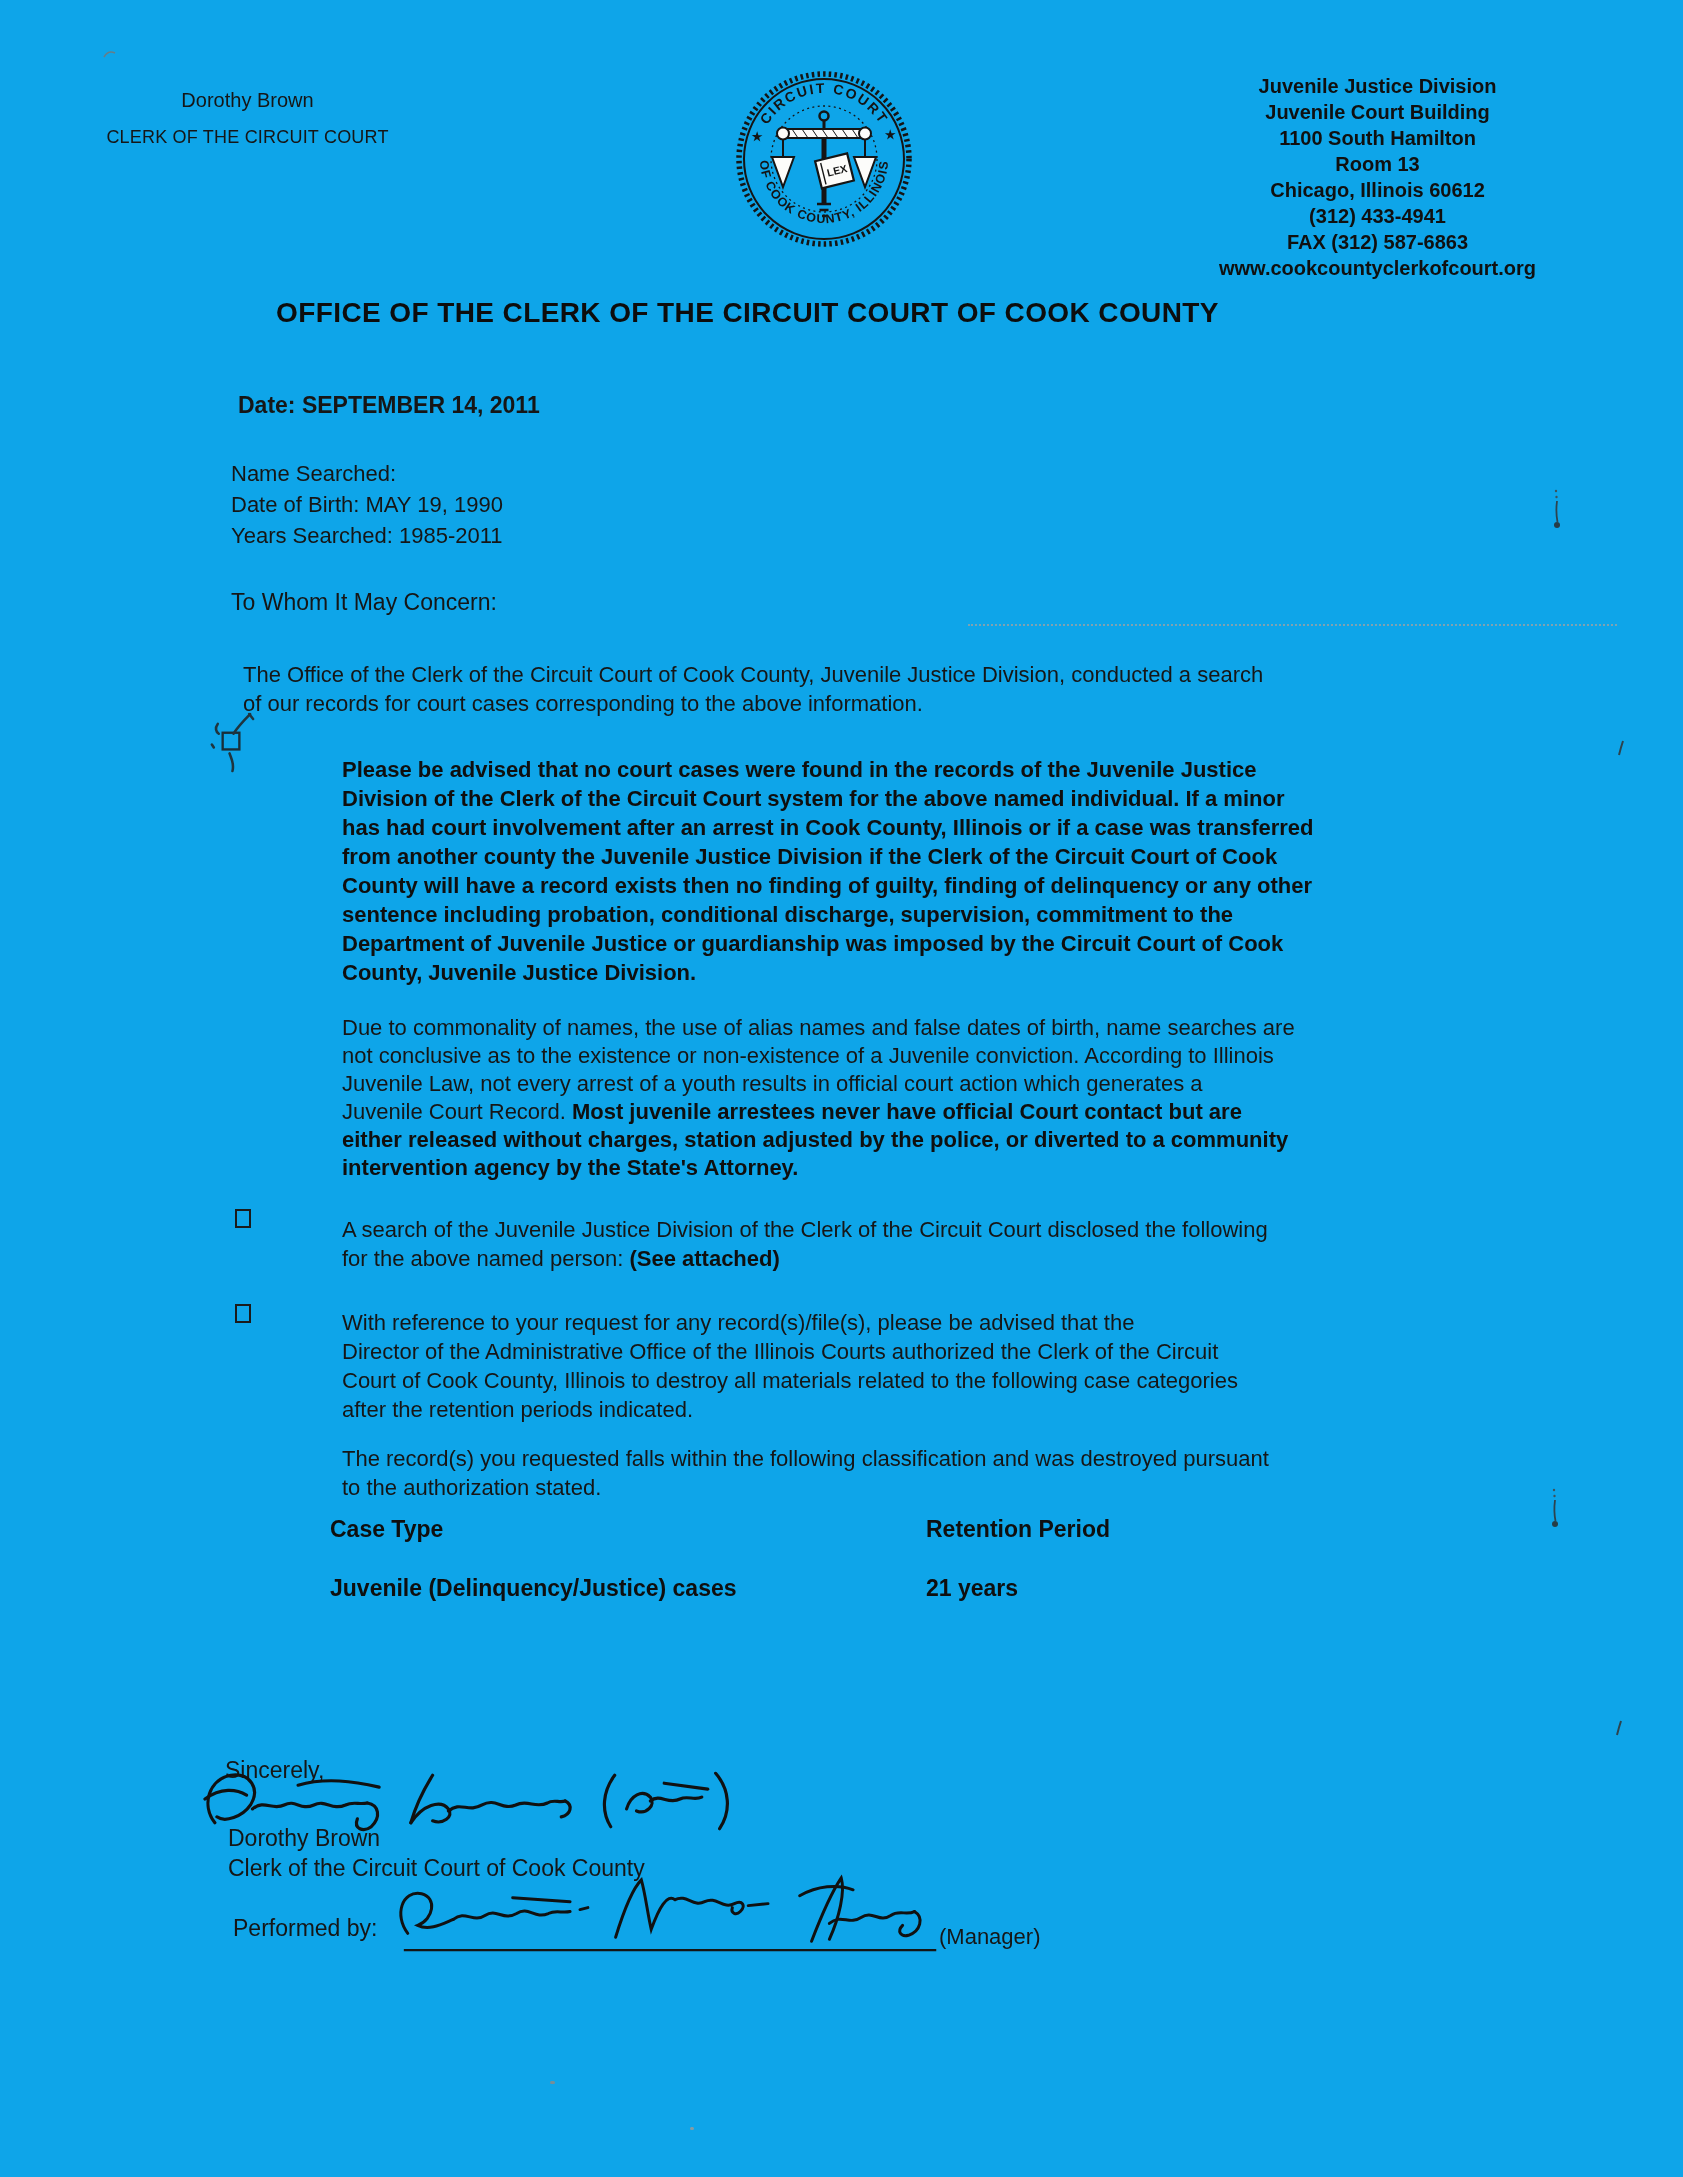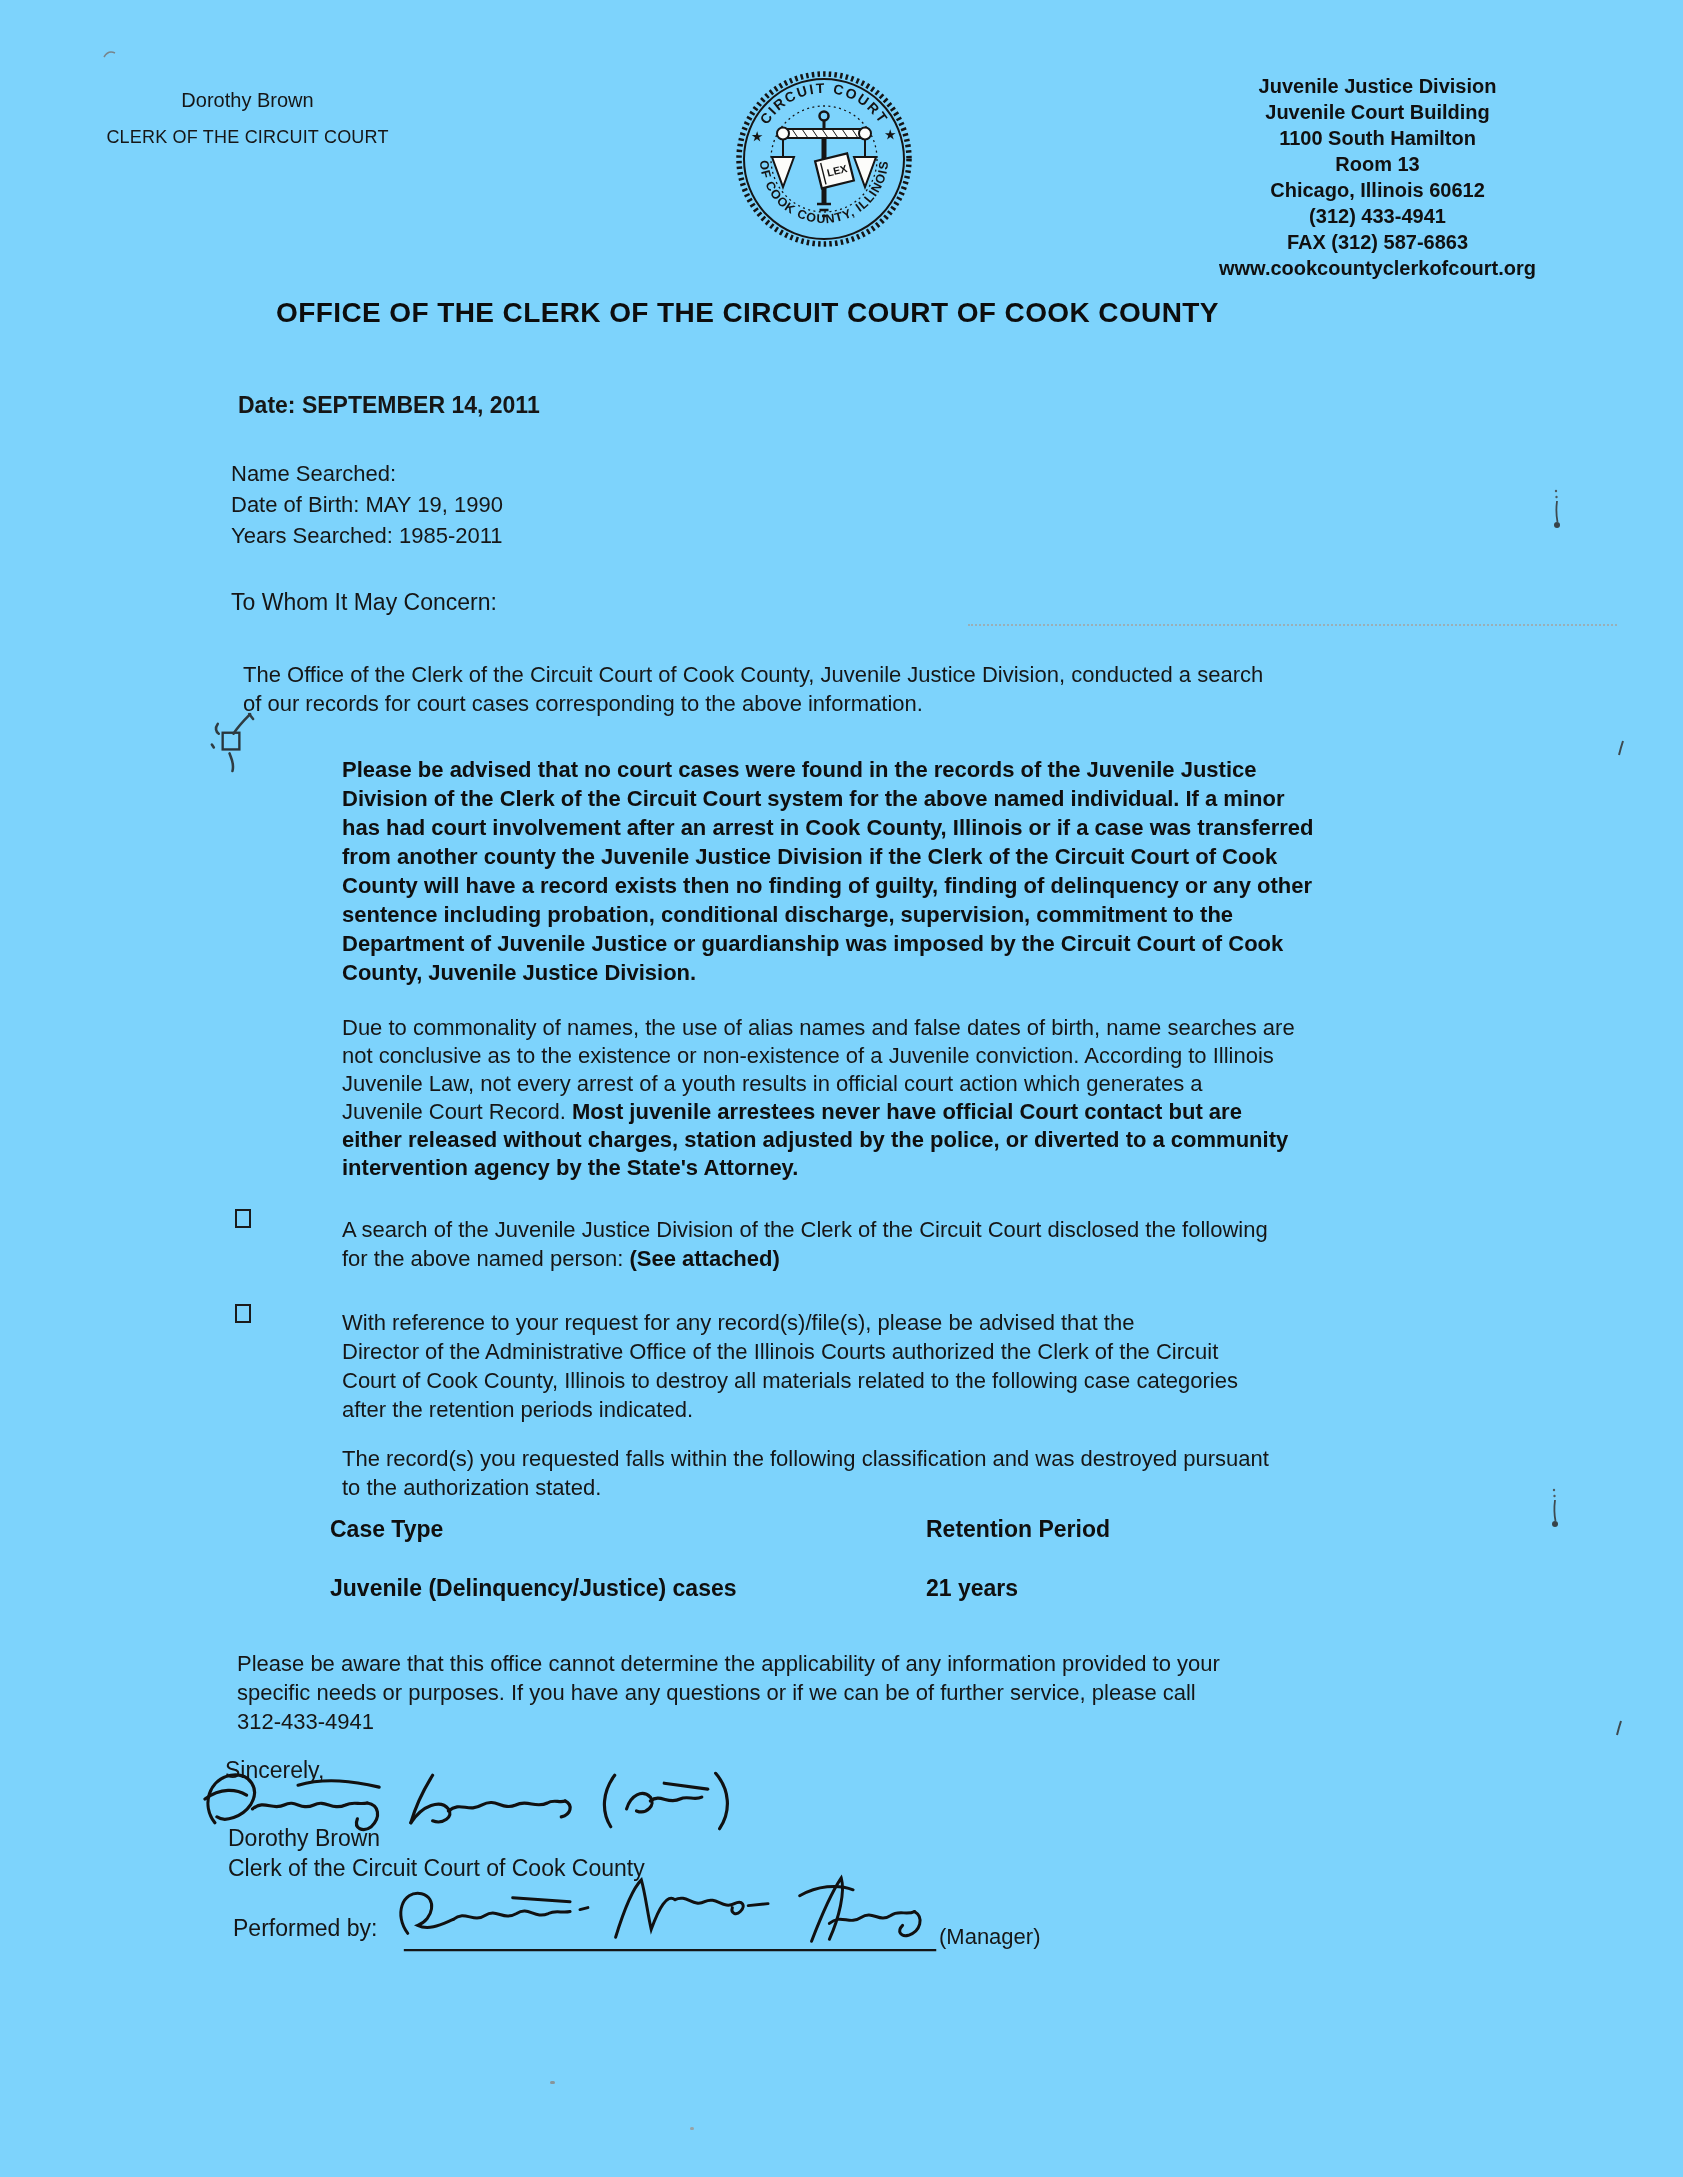--- a/index.html
+++ b/index.html
@@ -1,20 +1,20 @@
 <!DOCTYPE html>
 <html><head>
 <meta charset="utf-8">
 <style>
   html,body{margin:0;padding:0;background:#e8e8e6;}
   .page{
     position:relative;
     width:1683px;height:2177px;
     margin:0 auto;
-    background:#7dd3fc;
+    background:#0ea5e9;
     color:#161616;
     font-family:"Liberation Sans","DejaVu Sans",sans-serif;
     overflow:hidden;
   }
   .abs{position:absolute;}
   .center{text-align:center;}
   .b{font-weight:700;color:#0f0f0f;}
   .para{white-space:pre-line;margin:12px;font-size:22px;line-height:29px;}
   .hdr-left{left:99px;top:87px;width:297px;line-height:26px;}
   .hdr-name{font-size:20px;}
@@ -149,23 +149,20 @@
 after the retention periods indicated.</p>
 
   <p class="abs para bullet-text" style="top:1432px;">The record(s) you requested falls within the following classification and was destroyed pursuant
 to the authorization stated.</p>
 
   <div class="abs tbl-cell" style="left:330px;top:1516px;">Case Type</div>
   <div class="abs tbl-cell" style="left:926px;top:1516px;">Retention Period</div>
   <div class="abs tbl-cell" style="left:330px;top:1575px;">Juvenile (Delinquency/Justice) cases</div>
   <div class="abs tbl-cell" style="left:926px;top:1575px;">21 years</div>
 
-  <p class="abs para closing">Please be aware that this office cannot determine the applicability of any information provided to your
-specific needs or purposes.  If you have any questions or if we can be of further service, please call
-312-433-4941</p>
 
   <div class="abs sig-label" style="left:225px;top:1757px;">Sincerely,</div>
 
   <svg class="abs" style="left:203px;top:1764px;" width="574" height="77" viewBox="0 0 580 75">
     <g stroke="#111" stroke-width="3.2" fill="none" stroke-linecap="round">
       <path d="M 12 58 C -2 40, 6 14, 28 10 C 48 7, 58 24, 48 40 C 40 52, 22 58, 14 52"></path>
       <path d="M 2 34 C 18 22, 34 24, 44 30"></path>
       <path d="M 50 44 C 62 34, 70 46, 82 40 C 94 34, 98 46, 112 40 C 124 34, 130 46, 144 40 C 152 36, 158 40, 166 38"></path>
       <path d="M 96 20 C 124 12, 152 16, 178 22"></path>
       <path d="M 166 38 C 178 40, 180 52, 170 62 C 162 68, 152 64, 156 54"></path>

